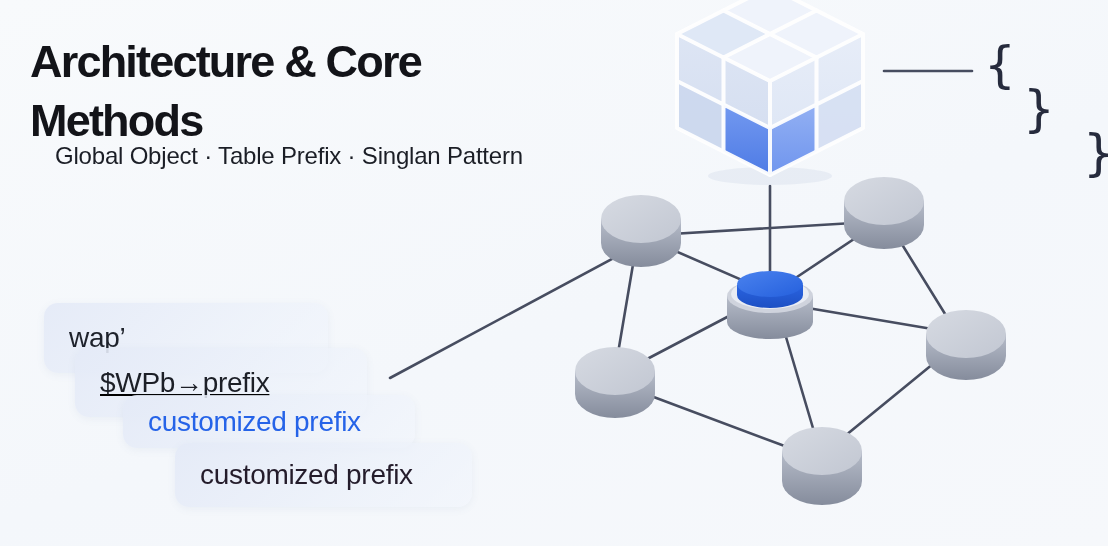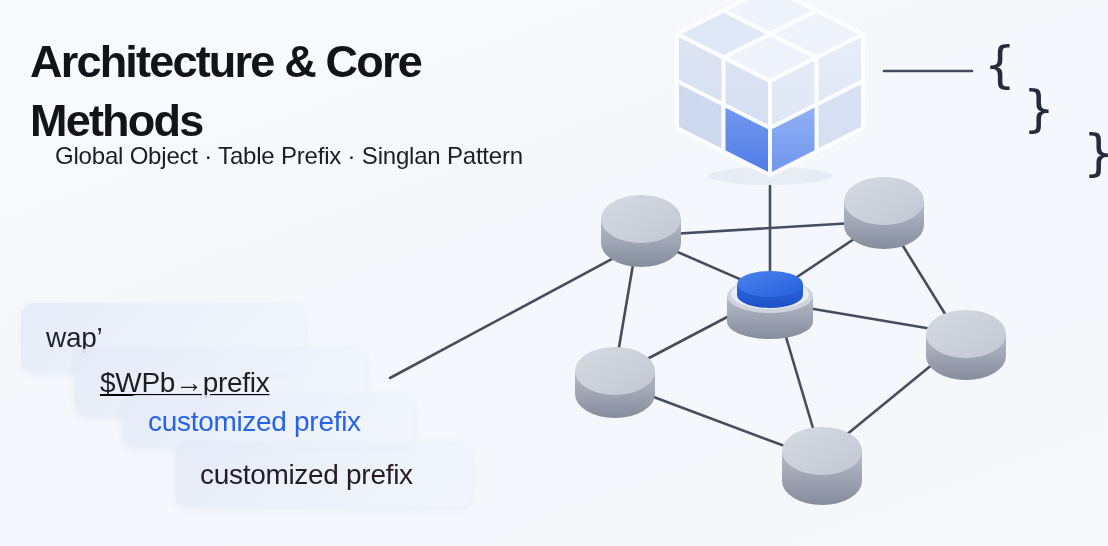--- a/index.html
+++ b/index.html
@@ -36,21 +36,21 @@
   .brace-close1{left:1023px;top:84px;}
   .brace-close2{left:1083px;top:128px;}
 
   
   .card{
     position:absolute;border-radius:14px;
     background:linear-gradient(135deg,rgba(228,234,247,0.92) 0%,rgba(236,241,250,0.78) 60%,rgba(241,245,252,0.55) 100%);
     box-shadow:0 2px 8px rgba(90,110,160,0.07);
     display:flex;align-items:center;
   }
-  .card-1{left:21px;top:303px;width:284px;height:70px;}
+  .card-1{left:44px;top:303px;width:284px;height:70px;}
   .card-2{left:75px;top:348px;width:292px;height:69px;text-decoration:underline;}
   .card-3{left:123px;top:395px;width:292px;height:53px;}
   .card-4{left:175px;top:443px;width:297px;height:64px;}
   .card .txt{font-size:28px;letter-spacing:-0.3px;padding-left:25px;white-space:nowrap;}
   .card-1 .txt{color:#1e222b;}
   .card-2 .txt{color:#1c1f27;}
   .card-3 .txt{color:#2563e8;}
   .card-4 .txt{color:#241c2b;}
 </style>
 </head>

